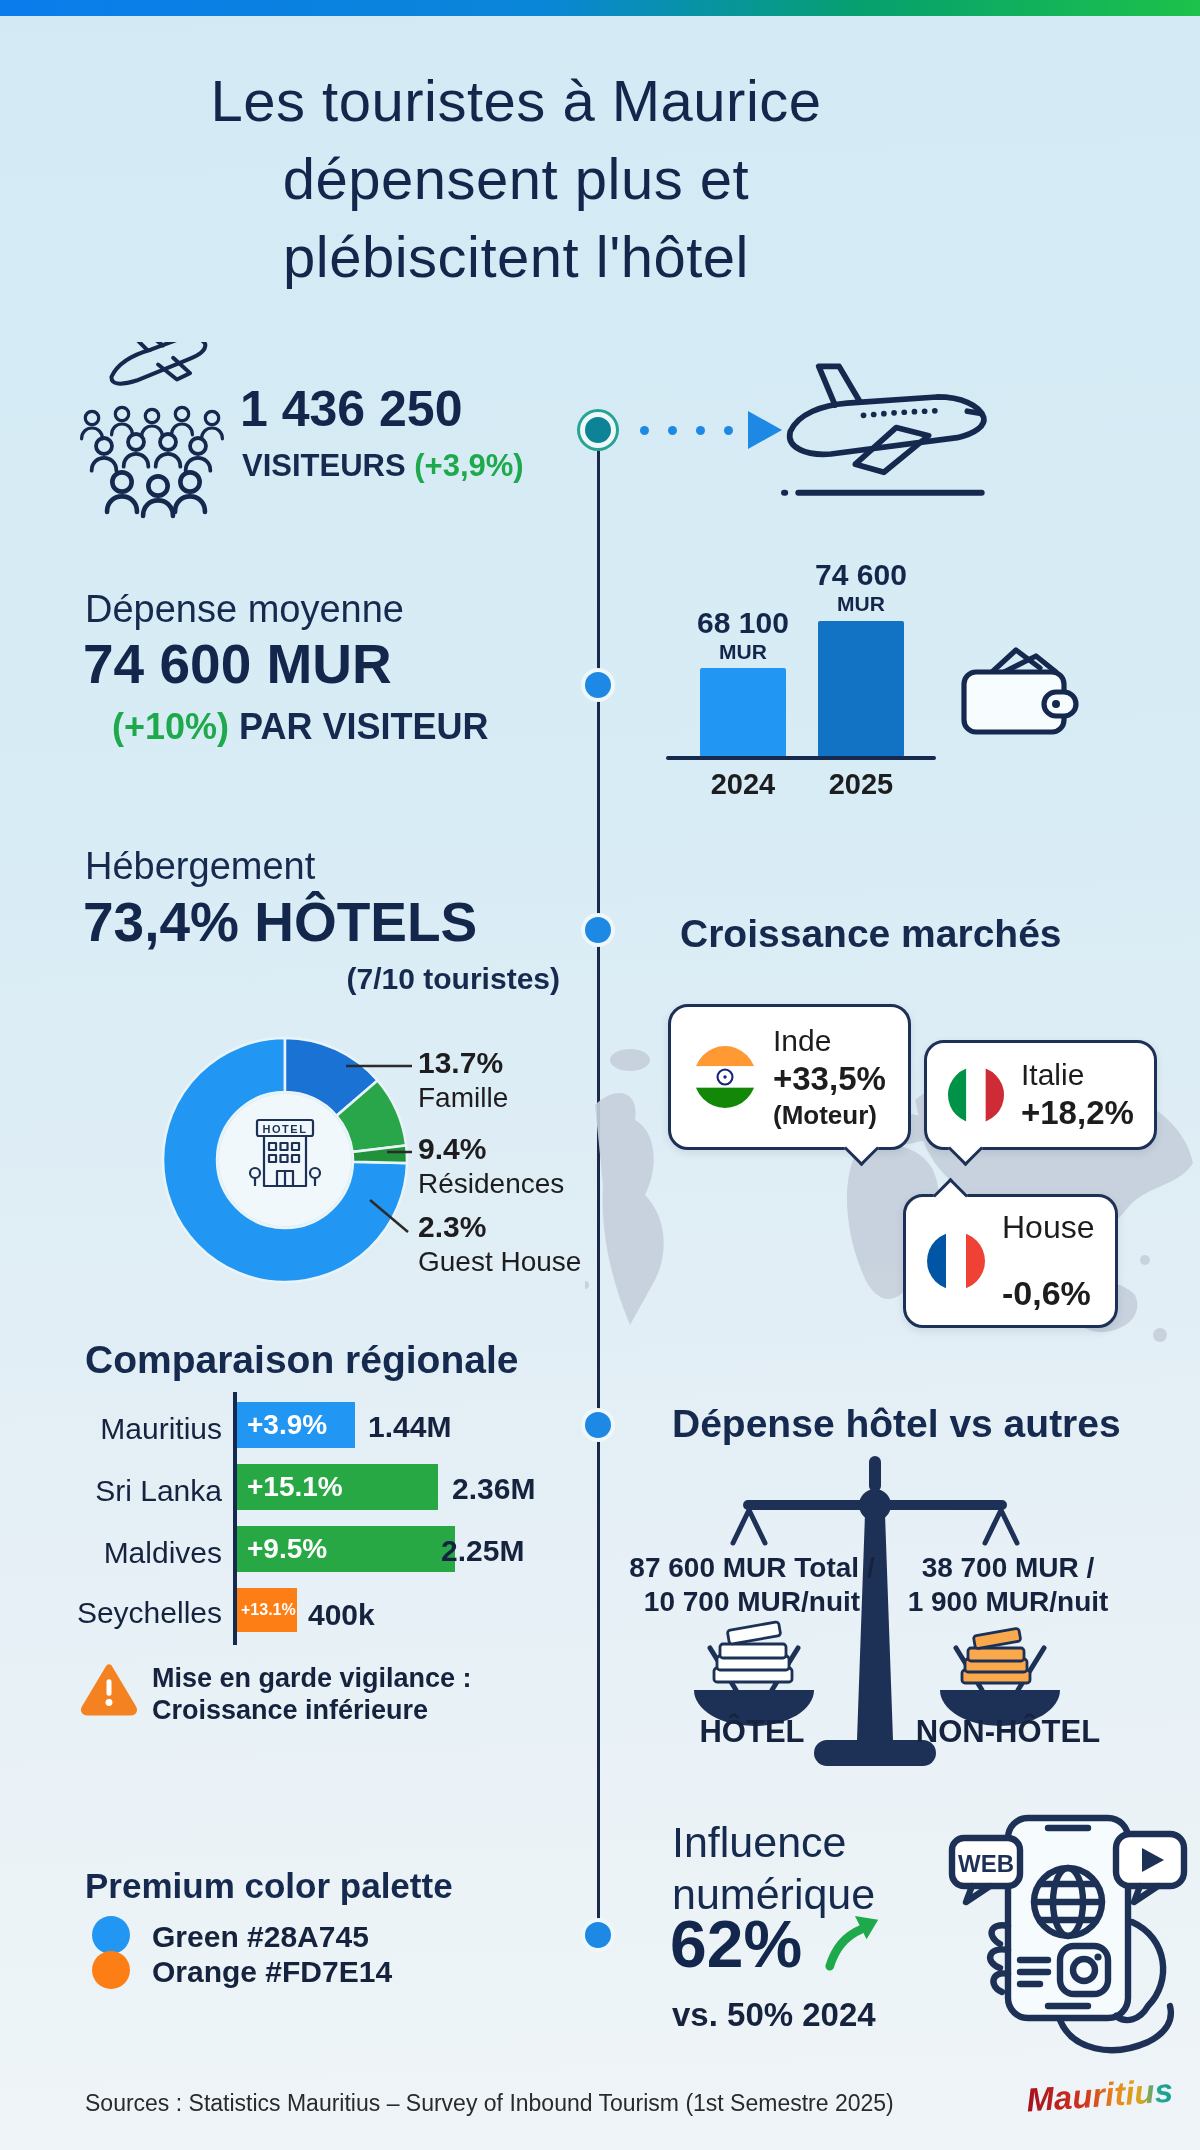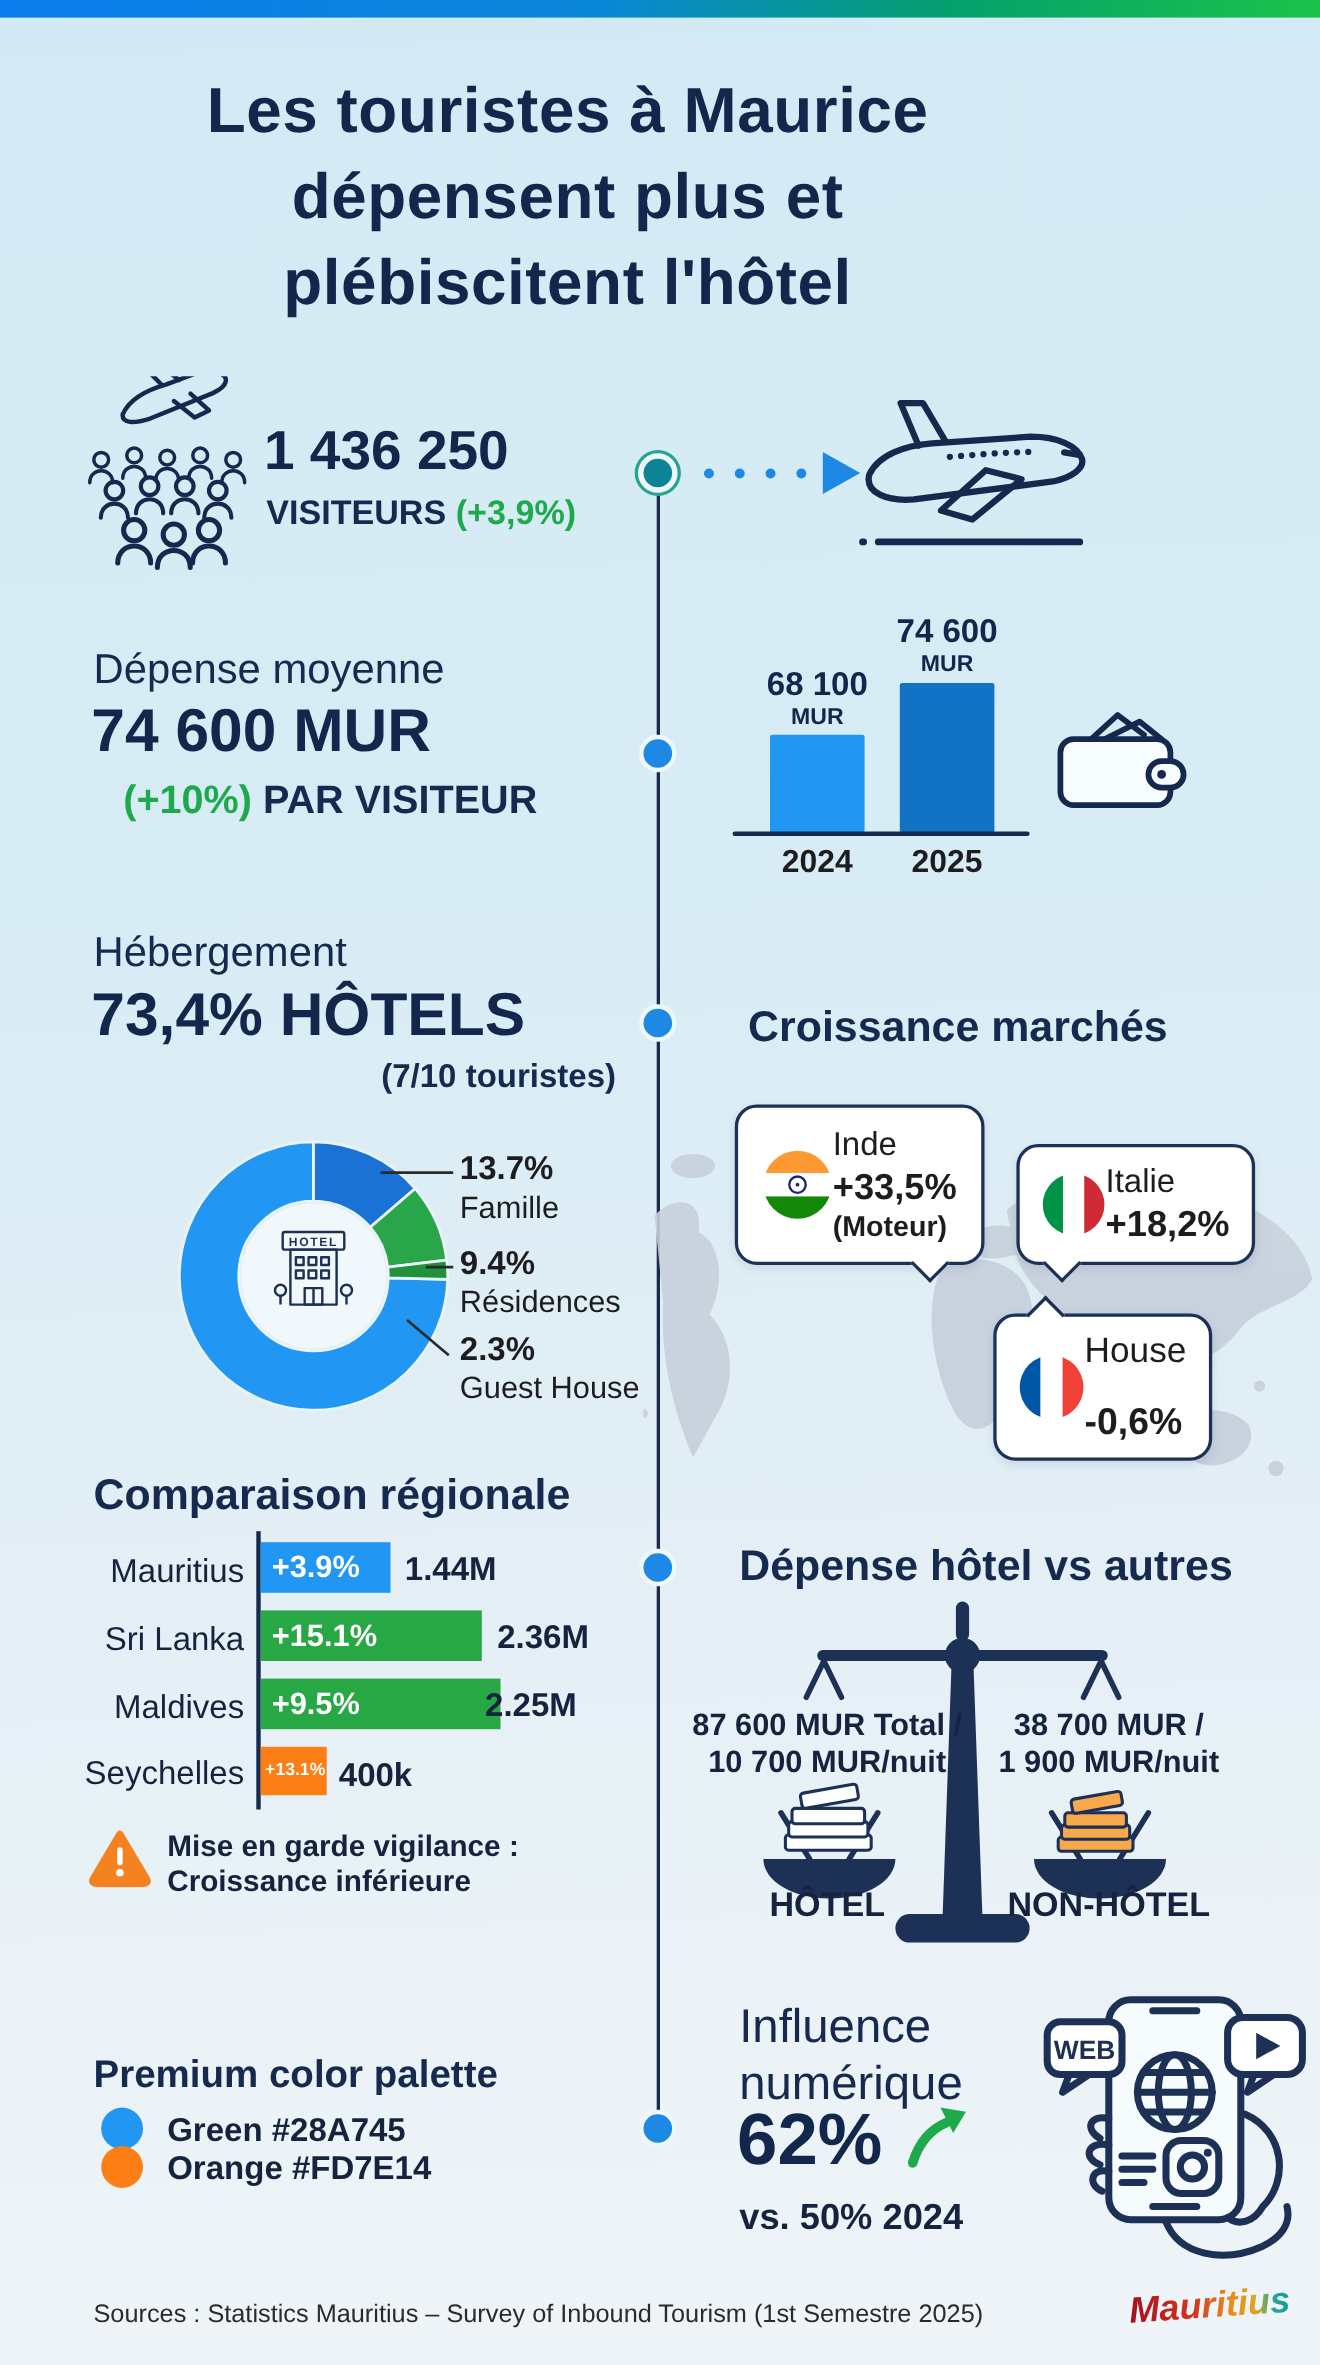--- a/index.html
+++ b/index.html
@@ -4,21 +4,21 @@
 <style>
   html,body{margin:0;padding:0;}
   body{font-family:"Liberation Sans",sans-serif;background:#e8eef2;}
   #page{position:relative;width:1200px;height:2150px;overflow:hidden;
         background:linear-gradient(178deg,#d3eaf4 0%,#d8ecf5 38%,#e2eef5 62%,#ecf3f7 88%,#eef4f8 100%);}
   .abs{position:absolute;}
   .navy{color:#152a4e;}
   #topbar{left:0;top:0;width:1200px;height:16px;
           background:linear-gradient(90deg,#0a7cec 0%,#0a86d8 45%,#06a06e 72%,#1cc24a 100%);}
   #title{left:0;top:62px;width:1032px;text-align:center;font-size:58px;line-height:78px;
-         font-weight:700;color:#13264b;letter-spacing:.5px;}
+         font-weight:400;color:#13264b;letter-spacing:.5px;}
   
   #tline{left:597px;top:430px;width:3px;height:1505px;background:#1b2a4a;}
   .node{position:absolute;border-radius:50%;width:26px;height:26px;background:#1e88e5;border:4px solid #eef7fa;}
   #node1{left:580px;top:412px;background:#0e8395;border:5px solid #eef7fa;box-shadow:0 0 0 3px #27a393;}
   
   #visit-count{left:240px;top:380px;font-size:50px;font-weight:800;color:#13264b;}
   #visit-label{left:242px;top:448px;font-size:31px;font-weight:700;color:#152a4e;}
   .green{color:#1fa94d;}
   .dot{position:absolute;width:9px;height:9px;border-radius:50%;background:#1e88e5;top:426px;}
   #arrowhead{left:748px;top:411px;width:0;height:0;border-top:19px solid transparent;
@@ -36,21 +36,21 @@
   #baseline{left:666px;top:756px;width:270px;height:4px;background:#152a4e;border-radius:2px;}
   
   #heb-h{left:85px;top:845px;font-size:38px;font-weight:500;}
   #heb-v{left:83px;top:890px;font-size:55px;font-weight:800;color:#13264b;}
   #heb-n{left:260px;top:962px;width:300px;text-align:right;font-size:30px;font-weight:600;}
   .callout-pct{position:absolute;font-size:30px;font-weight:800;color:#1d1d1f;}
   .callout-lab{position:absolute;font-size:28px;font-weight:400;color:#1d1d1f;}
   
   #mkt-h{left:680px;top:912px;font-size:39px;font-weight:600;}
   .bubble{position:absolute;background:#fff;border:3px solid #1d3156;border-radius:20px;
-          display:flex;align-items:center;gap:0;box-shadow:0 3px 8px rgba(20,40,80,.10);}
+          display:flex;align-items:center;gap:16px;box-shadow:0 3px 8px rgba(20,40,80,.10);}
   .tail-down{position:absolute;width:22px;height:22px;background:#fff;bottom:-14px;
              border-right:3px solid #1d3156;border-bottom:3px solid #1d3156;transform:rotate(45deg);}
   .tail-up{position:absolute;width:22px;height:22px;background:#fff;top:-14px;
            border-left:3px solid #1d3156;border-top:3px solid #1d3156;transform:rotate(45deg);}
   .b-country{font-size:30px;font-weight:500;color:#1d1d1f;line-height:36px;}
   .b-growth{font-size:33px;font-weight:800;color:#1d1d1f;line-height:40px;}
   .b-note{font-size:26px;font-weight:600;color:#1d1d1f;line-height:32px;}
   
   #reg-h{left:85px;top:1338px;font-size:39px;font-weight:600;}
   #reg-axis{left:233px;top:1392px;width:4px;height:253px;background:#152a4e;}

